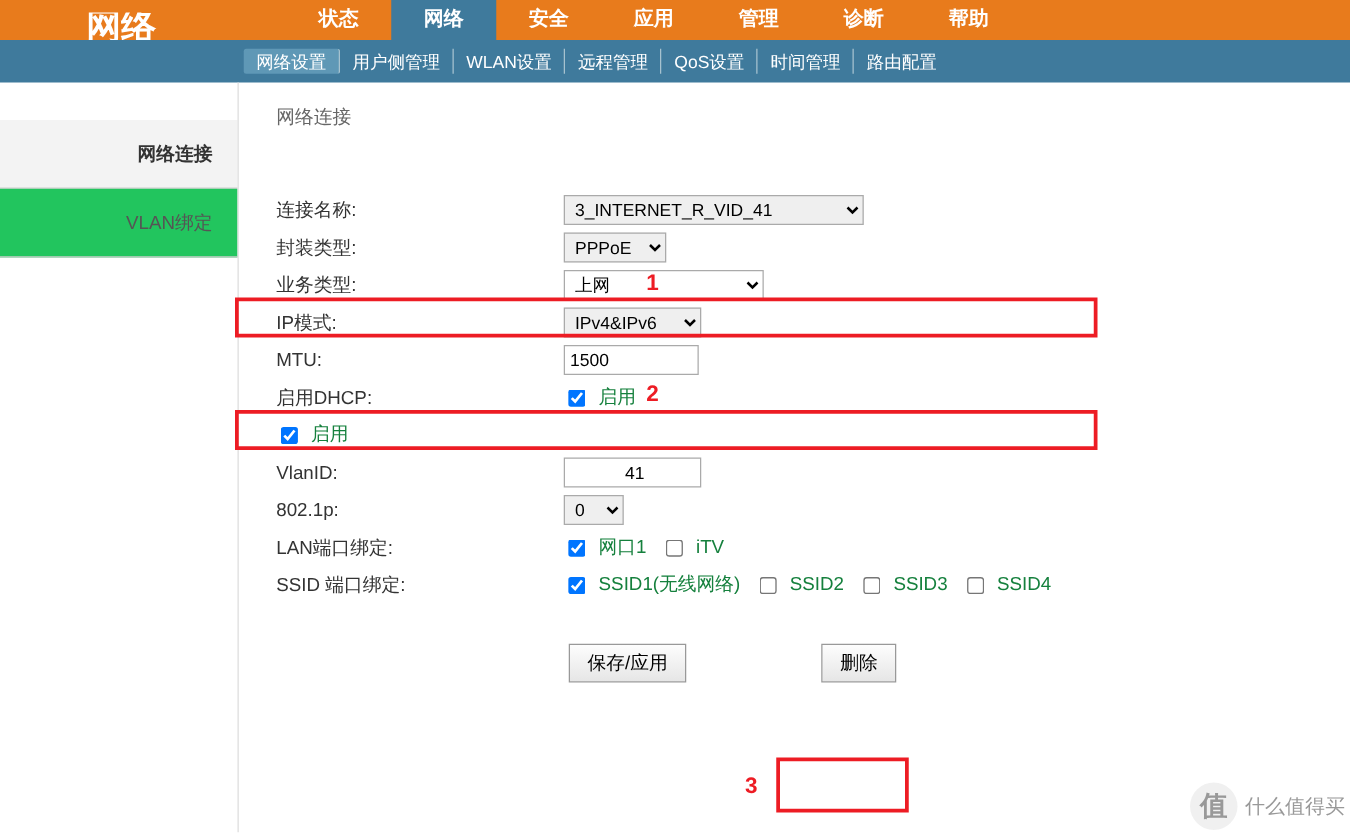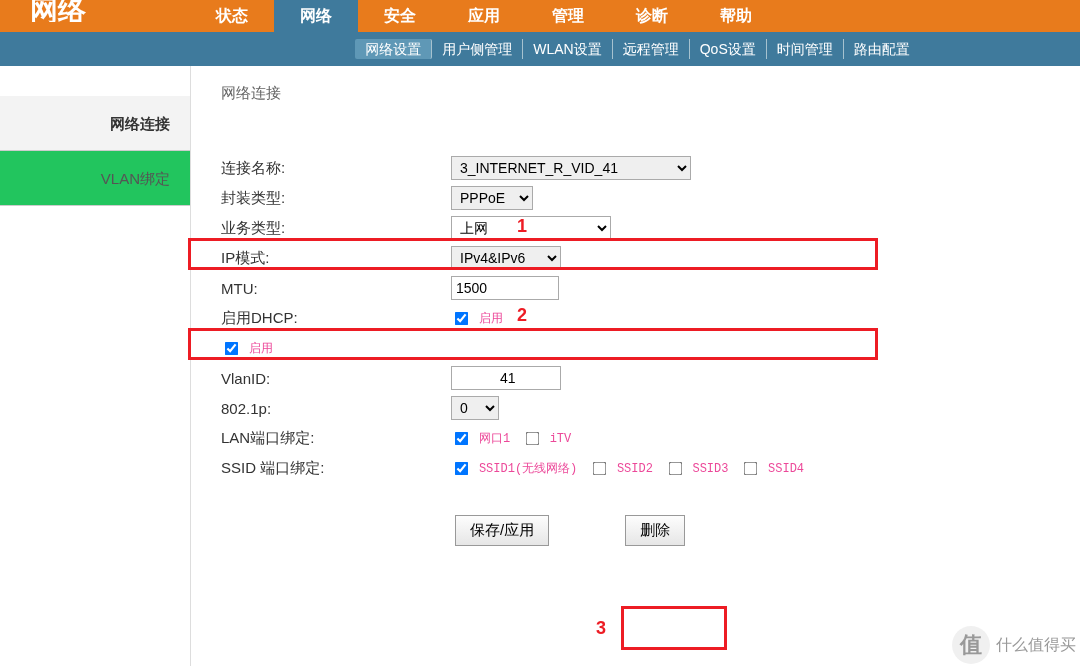--- a/index.html
+++ b/index.html
@@ -6,23 +6,24 @@
   body {
     margin: 0;
     font-family: "Microsoft YaHei", Arial, sans-serif;
     font-size: 14px;
     background: #fff;
     width: 1080px;
   }
   
   .topnav {
     display: flex;
-    align-items: flex-start;
+    align-items: flex-end;
     background: #e87b1c;
     height: 32px;
+    padding-left: 39px;
   }
   .brand {
     width: 190px;
     color: #fff;
     font-size: 28px;
     font-weight: bold;
     padding-left: 30px;
     line-height: 22px;
     overflow: hidden;
   }
@@ -37,21 +38,20 @@
   }
   .tab.active { background: #3f7a9c; }
   .subnav {
     height: 34px;
     background: #3f7a9c;
     display: flex;
     align-items: center;
     padding-left: 195px;
     color: #fff;
     font-size: 14px;
-    justify-content: center;
   }
   .subnav-item {
     padding: 2px 10px;
     border-right: 1px solid #a6c2cf;
     cursor: pointer;
     line-height: 16px;
   }
   .subnav-item:last-child { border-right: none; }
   .subnav-item.active { background: #5f98b6; border-radius: 2px; }
 
@@ -105,21 +105,21 @@
     font-size: 15px;
   }
   .ctrl select, .ctrl input[type=text] {
     font-size: 14px;
     padding: 2px 4px;
     border: 1px solid #aaa;
     background: #efefef;
     height: 24px;
   }
   .ctrl select.white, .ctrl input.white { background: #fff; }
-  .ctrl label { margin-left: 4px; font-size: 12px; color: #ec4899; font-family: Liberation Mono, monospace; }
+  .ctrl label { margin-left: 4px; font-size: 15px; color: #15803d; }
   .ctrl input[type=checkbox] { transform: scale(1.05); vertical-align: middle; }
 
   .hl {
     border: 3px solid #ed1c24;
     position: absolute;
     pointer-events: none;
   }
   .hl1 { left: -3px; top: 172px; width: 690px; height: 32px; }
   .hl2 { left: -3px; top: 262px; width: 690px; height: 32px; }
   .hl3 { left: 430px; top: 540px; width: 106px; height: 44px; }
@@ -132,21 +132,21 @@
     pointer-events: none;
   }
   .n1 { left: 326px; top: 150px; }
   .n2 { left: 326px; top: 239px; }
   .n3 { left: 405px; top: 552px; }
 
   .btnbar {
     margin-top: 32px;
     margin-left: 234px;
     display: flex;
-    gap: 76px;
+    gap: 108px;
   }
   .btn {
     padding: 5px 14px;
     font-size: 15px;
     border: 1px solid #999;
     background: linear-gradient(#fdfdfd,#e6e6e6);
     cursor: pointer;
   }
 
   .watermark {

